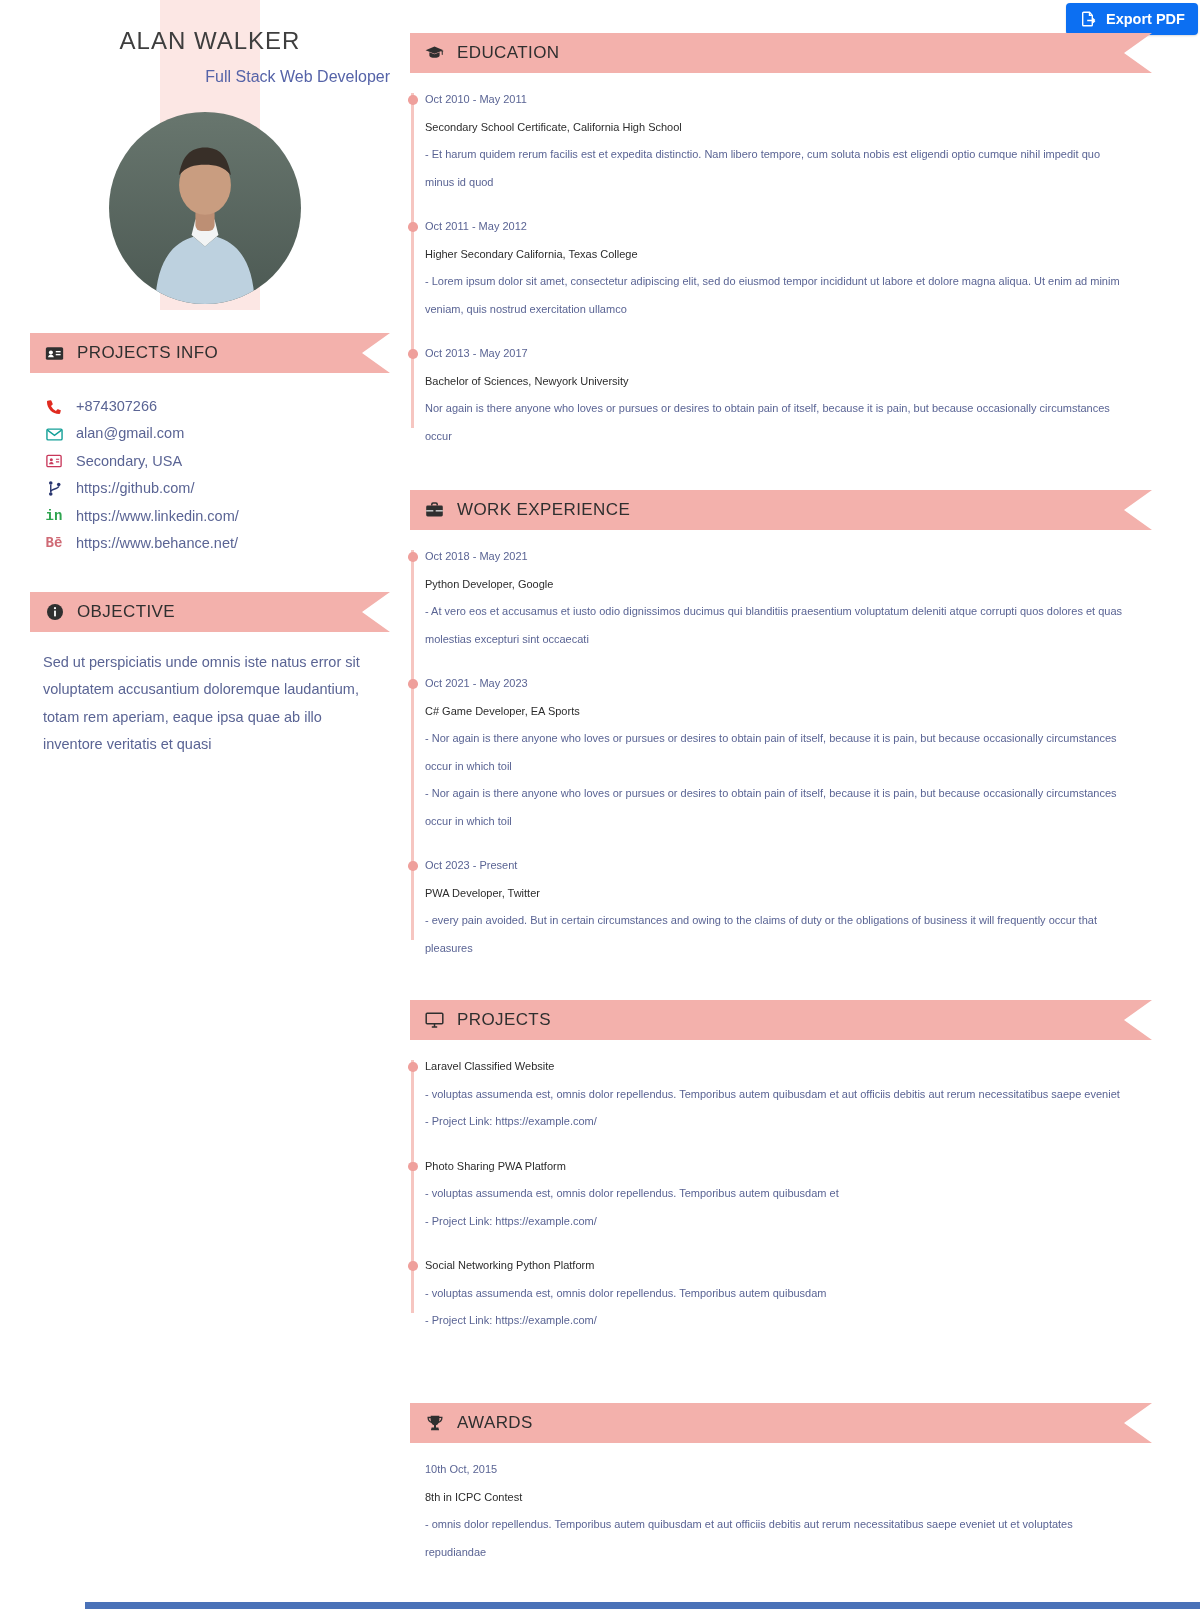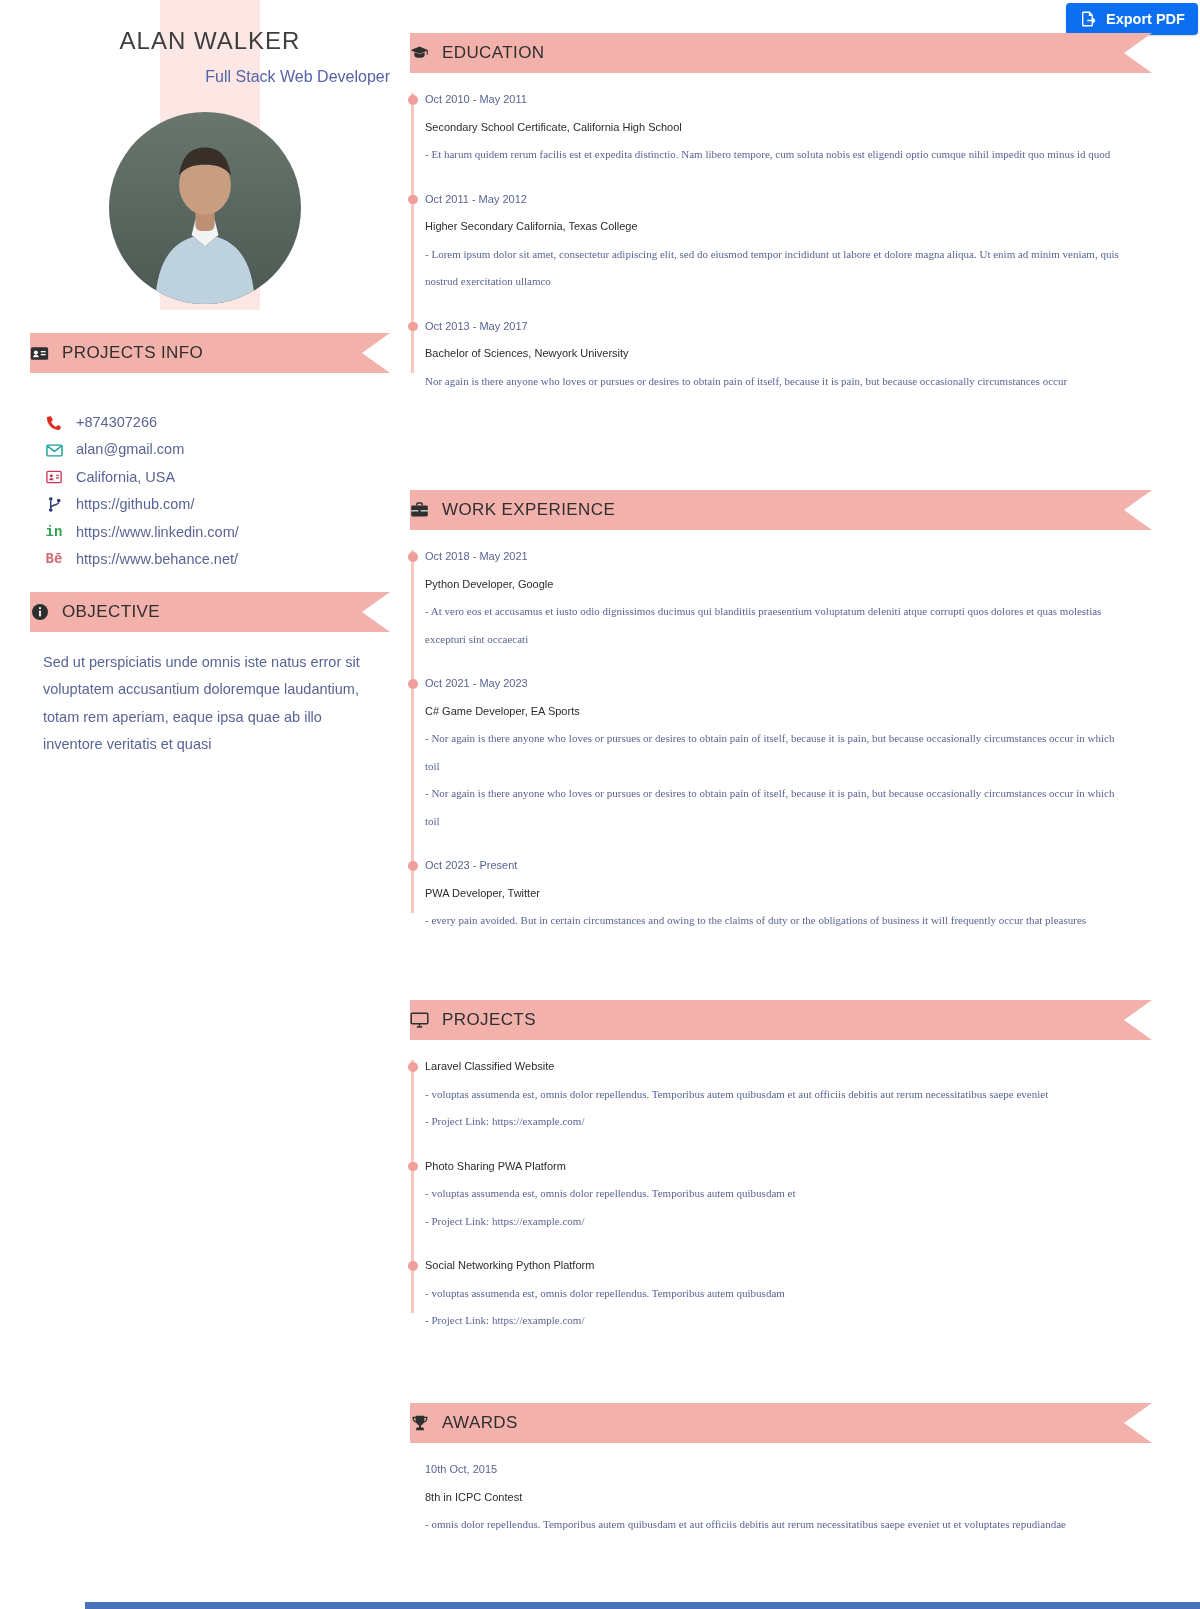--- a/index.html
+++ b/index.html
@@ -26,40 +26,40 @@
   .avatar{position:absolute;left:109px;top:112px;width:192px;height:192px;border-radius:50%;overflow:hidden;}
   .avatar svg{display:block;width:100%;height:100%;}
 
   
   .export-btn{position:absolute;left:1066px;top:3px;height:28px;display:flex;align-items:center;gap:8px;
         background:var(--blue);color:#fff;font-size:14.5px;font-weight:600;border:none;border-radius:4px;
         padding:16px 13px;cursor:pointer;box-shadow:0 1px 2px rgba(0,0,0,.15);}
 
   
   .ribbon{position:relative;height:40px;background:var(--pink);display:flex;align-items:center;gap:13px;
-        clip-path:polygon(0 0,100% 0,calc(100% - 28px) 50%,100% 100%,0 100%);}
+        padding-left:15px;clip-path:polygon(0 0,100% 0,calc(100% - 28px) 50%,100% 100%,0 100%);}
   .ribbon .r-label{font-size:17px;font-weight:500;letter-spacing:.4px;color:var(--ribbon-text);}
   .r-icon{width:19px;height:19px;display:inline-flex;align-items:center;justify-content:center;flex:0 0 auto;}
 
   
   .side-section{position:absolute;left:30px;width:360px;}
   .side-body{margin:17px 0 0 13px;width:332px;font-size:14.5px;line-height:27.4px;color:var(--slate);}
   .contact-row{display:flex;align-items:center;height:27.4px;gap:11px;}
   .c-icon{width:22px;display:inline-flex;justify-content:center;align-items:center;flex:0 0 auto;}
   .c-glyph{font-weight:700;font-size:14px;letter-spacing:0;font-family:Liberation Mono, monospace;}
 
   
   .main-section{position:absolute;left:410px;width:742px;}
   .section-body{margin-top:13px;position:relative;}
   .timeline::before{content:"";position:absolute;left:1px;top:7px;bottom:22px;width:3px;background:var(--line);}
   .entry{position:relative;padding-left:15px;margin-bottom:17px;font-size:11px;line-height:27.5px;}
   .entry .dot{position:absolute;left:-2px;top:9px;width:9.5px;height:9.5px;border-radius:50%;background:var(--dot);}
   .entry .date{color:var(--slate);}
   .entry .title{color:var(--dark);}
-  .entry .desc{color:var(--slate);max-width:700px;font-family:Liberation Serif, serif;}
+  .entry .desc{color:var(--slate);max-width:700px;}
   .no-line .entry{padding-left:15px;}
 
   .footer-bar{position:absolute;left:85px;right:0;bottom:0;height:7px;background:var(--footer);}
 </style>
 </head>
 <body>
 
 <div class="page">
 
   <div class="stripe"></div>
@@ -101,21 +101,21 @@
         <svg width="19" height="19" viewBox="0 0 18 18">
           <rect x="0.8" y="3" width="16.4" height="12" rx="1.6" fill="#2f2f2f"></rect>
           <circle cx="5.6" cy="8" r="1.9" fill="#ffffff"></circle>
           <path d="M2.9 12.6c.3-1.7 1.4-2.6 2.7-2.6s2.4.9 2.7 2.6z" fill="#ffffff"></path>
           <rect x="10.2" y="6.6" width="4.6" height="1.3" fill="#ffffff"></rect>
           <rect x="10.2" y="9.4" width="4.6" height="1.3" fill="#ffffff"></rect>
         </svg>
       </span>
       <span class="r-label">PROJECTS INFO</span>
     </div>
-    <div class="side-body" style="margin-top:36px">
+    <div class="side-body" style="margin-top:20px">
       <div class="contact-row">
         <span class="c-icon">
           <svg width="16" height="16" viewBox="0 0 18 18" fill="#e02b20">
             <path d="M17 12.9l-3.3-1.4a1.1 1.1 0 0 0-1.2.3l-1.3 1.6A12.6 12.6 0 0 1 5.6 7.8l1.6-1.3c.4-.3.5-.8.3-1.2L6.1 2a1.1 1.1 0 0 0-1.3-.6L1.9 2.1a1.1 1.1 0 0 0-.8 1.1C1.1 10.9 7.1 16.9 14.8 16.9c.5 0 1-.4 1.1-.8l.7-2.9a1.1 1.1 0 0 0-.6-1.3z"></path>
           </svg>
         </span>
         <span>+874307266</span>
       </div>
       <div class="contact-row">
         <span class="c-icon">
@@ -129,21 +129,21 @@
       <div class="contact-row">
         <span class="c-icon">
           <svg width="16" height="16" viewBox="0 0 18 18" fill="none" stroke="#c8375a" stroke-width="1.5">
             <rect x="1" y="2.6" width="16" height="12.8" rx="1.4"></rect>
             <circle cx="6" cy="7.6" r="1.7" fill="#c8375a" stroke="none"></circle>
             <path d="M3.4 12.6c.3-1.6 1.3-2.4 2.6-2.4s2.3.8 2.6 2.4z" fill="#c8375a" stroke="none"></path>
             <path d="M11.2 7h3.6M11.2 10h3.6" stroke-width="1.3"></path>
           </svg>
         </span>
 
-        <span>California, USA</span>
+        <span>Secondary, USA</span>
       </div>
       <div class="contact-row">
         <span class="c-icon">
           <svg width="15" height="17" viewBox="0 0 16 18" fill="none" stroke="#28356f" stroke-width="1.5">
             <circle cx="4" cy="3.2" r="1.9" fill="#28356f" stroke="none"></circle>
             <circle cx="4" cy="14.8" r="1.9" fill="#28356f" stroke="none"></circle>
             <circle cx="12.5" cy="4.8" r="1.9" fill="#28356f" stroke="none"></circle>
             <path d="M4 5v8.2"></path>
             <path d="M12.5 6.6c0 3.2-8.5 2.6-8.5 5.6"></path>
           </svg>

